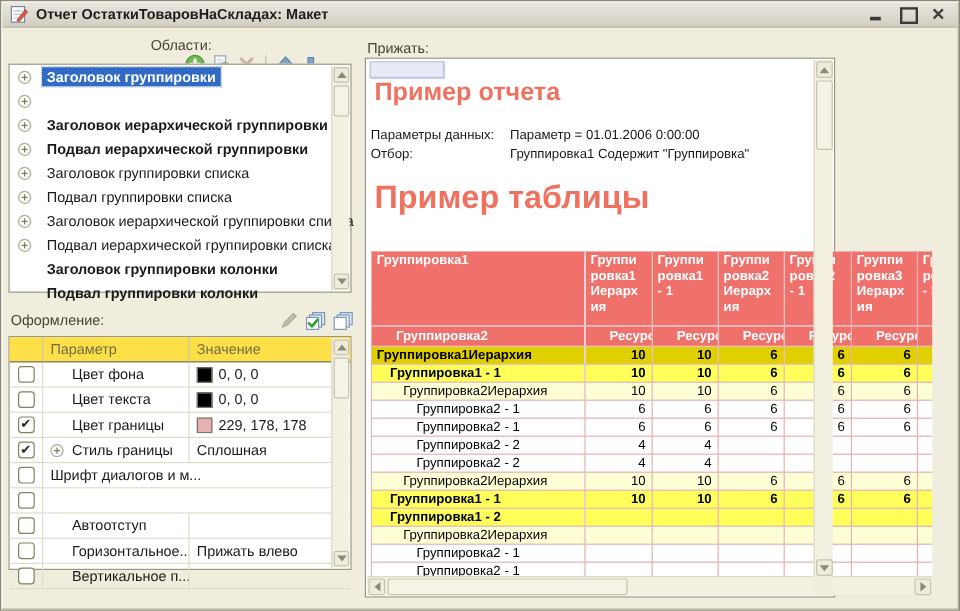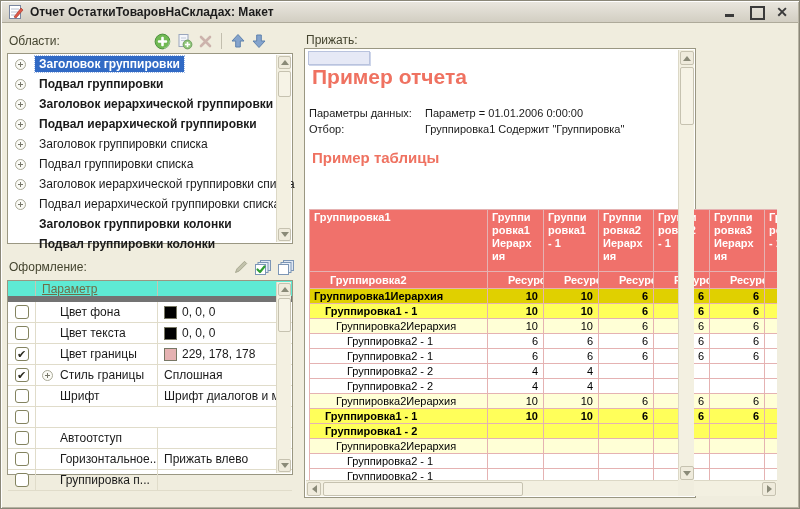--- a/index.html
+++ b/index.html
@@ -30,21 +30,21 @@
   .wb-min::after { content:""; position:absolute; left:1px; bottom:1px; width:9px; height:3px; background:#3a3a3a; }
   .wb-max::after { content:""; position:absolute; left:0; top:0; width:11px; height:10px; border:2px solid #3a3a3a; }
   .wb-close { font-size:14px; font-weight:bold; color:#3a3a3a; line-height:12px; text-align:center; }
   .title-icon { width:16px; height:16px; display:block; }
 
   
   .panel-label { font-size:12px; color:#44442f; }
 
   
   .areas-bar { position:absolute; left:8px; top:30px; width:284px; height:20px;
-    display:flex; align-items:center; }
+    display:flex; align-items:center;flex-direction:column; }
   .areas-bar .panel-label { flex:0 0 auto; }
   .tb { display:flex; align-items:center; gap:5px; margin-left:auto; }
   .tb .sep { width:1px; height:16px; background:#c2beae; margin:0 3px; }
   .tb svg { display:block; }
 
   .areas-list {
     position:absolute; left:6px; top:52px; width:286px; height:191px;
     background:#ffffff; border:1px solid #9a9782;
   }
   .area-item { height:20px; display:flex; align-items:center; padding-left:7px;
@@ -75,21 +75,21 @@
   .fmt-bar { position:absolute; left:8px; top:256px; width:286px; height:20px;
     display:flex; align-items:center; }
 
   
   .params {
     position:absolute; left:6px; top:279px; width:286px; height:195px;
     background:#ffffff; border:1px solid #9a9782;
   }
   .p-row { display:flex; height:21px; border-bottom:1px solid #e0dcca;
     align-items:center; font-size:12px; color:#1a1a1a; }
-  .p-row.header { background:#5eead4; color:#6e6e49; border-bottom:6px solid #737373;text-decoration:underline; }
+  .p-row.header { background:#fde047; color:#6e6e49; border-bottom:1px solid #737373; }
   .p-check { width:28px; flex:0 0 auto; display:flex; align-items:center;
     justify-content:center; border-right:1px solid #e0dcca; align-self:stretch; }
   .p-row.header .p-check { border-right:1px solid #c9c5b2; }
   .p-name { width:122px; flex:0 0 auto; padding-left:24px; position:relative;
     border-right:1px solid #e0dcca; align-self:stretch; display:flex; align-items:center;
     white-space:nowrap; overflow:hidden; }
   .p-row.header .p-name { padding-left:6px; border-right:1px solid #c9c5b2; }
   .p-name .expander { position:absolute; left:6px; margin:0; }
   .p-value { flex:1 1 auto; padding-left:6px; display:flex; align-items:center;
     white-space:nowrap; overflow:hidden; }
@@ -110,21 +110,21 @@
     position:absolute; left:303px; top:47px; width:392px; height:450px;
     background:#ffffff; border:1px solid #9a9782;
   }
   .preview-content { position:absolute; left:0; top:0; width:472px; height:432px; overflow:hidden; }
   .sel-box { position:absolute; left:3px; top:2px; width:62px; height:14px;
     background:#e6e9f6; border:1px solid #b9c3de; box-shadow:1px 1px 0 #cdd5ea; }
   .rpt-title { position:absolute; left:7px; top:16px; font-size:21px; font-weight:bold;
     color:#EF7261; white-space:nowrap; }
   .meta-line { position:absolute; font-size:11px; color:#1a1a1a; white-space:nowrap; }
   .meta-label { display:inline-block; width:116px; }
-  .tbl-title { position:absolute; left:7px; top:100px; font-size:15px; font-weight:bold;
+  .tbl-title { position:absolute; left:7px; top:100px; font-size:27px; font-weight:bold;
     color:#EF7261; white-space:nowrap; }
 
   .table-clip { position:absolute; left:4px; top:160px; width:468px; height:272px; overflow:hidden; }
   table.preview-table { border-collapse:collapse; table-layout:fixed; font-size:11px; }
   .preview-table th, .preview-table td {
     border:1px solid #E5B2B2; padding:0 3px; overflow:hidden; white-space:nowrap; }
   .preview-table thead th {
     background:#F0716B; color:#ffffff; font-weight:bold; text-align:left;
     vertical-align:top; white-space:pre-line; line-height:13px; padding:1px 4px 0 4px; }
   .preview-table thead tr.hr2 th { white-space:nowrap; height:17px; vertical-align:middle; padding-top:0;padding-left:20px; }
@@ -201,21 +201,20 @@
   </div>
 
   <div class="areas-list">
     <div id="areasItems">
         <div class="area-item bold selected">
           <span class="expander"></span>
           <span class="lbl">Заголовок группировки</span>
         </div>
         <div class="area-item bold">
           <span class="expander"></span>
-          <span class="lbl">Подвал группировки</span>
         </div>
         <div class="area-item bold">
           <span class="expander"></span>
           <span class="lbl">Заголовок иерархической группировки</span>
         </div>
         <div class="area-item bold">
           <span class="expander"></span>
           <span class="lbl">Подвал иерархической группировки</span>
         </div>
         <div class="area-item">
@@ -271,20 +270,21 @@
         <rect x="4" y="3.5" width="10" height="10" fill="#eaf0f8" stroke="#7c96b6"></rect>
         <rect x="1.5" y="5.5" width="10" height="10" fill="#ffffff" stroke="#7c96b6"></rect>
       </svg>
     </span>
   </div>
 
   <div class="params">
     <div class="p-row header">
       <div class="p-check"></div>
       <div class="p-name">Параметр</div>
+      <div class="p-value">Значение</div>
     </div>
     <div id="paramRows">
         <div class="p-row">
           <div class="p-check">
             <span class="checkbox"></span>
           </div>
           <div class="p-name">Цвет фона</div>
           <div class="p-value"><span class="swatch" style="background: rgb(0, 0, 0);"></span>0, 0, 0</div>
         </div>
         <div class="p-row">
@@ -305,21 +305,20 @@
           <div class="p-check">
             <span class="checkbox">✔</span>
           </div>
           <div class="p-name"><span class="expander"></span>Стиль границы</div>
           <div class="p-value">Сплошная</div>
         </div>
         <div class="p-row">
           <div class="p-check">
             <span class="checkbox"></span>
           </div>
-          <div class="p-name">Шрифт</div>
           <div class="p-value">Шрифт диалогов и м...</div>
         </div>
         <div class="p-row">
           <div class="p-check">
             <span class="checkbox"></span>
           </div>
           <div class="p-value"></div>
         </div>
         <div class="p-row">
           <div class="p-check">
@@ -332,21 +331,21 @@
           <div class="p-check">
             <span class="checkbox"></span>
           </div>
           <div class="p-name">Горизонтальное...</div>
           <div class="p-value">Прижать влево</div>
         </div>
         <div class="p-row">
           <div class="p-check">
             <span class="checkbox"></span>
           </div>
-          <div class="p-name">Группировка п...</div>
+          <div class="p-name">Вертикальное п...</div>
         </div>
       </div>
     <div class="vsb">
       <div class="sb-btn up">
           <div class="tri-up"></div>
         </div>
       <div class="sb-thumb" style="top:16px; height:34px;"></div>
       <div class="sb-btn down">
           <div class="tri-down"></div>
         </div>

